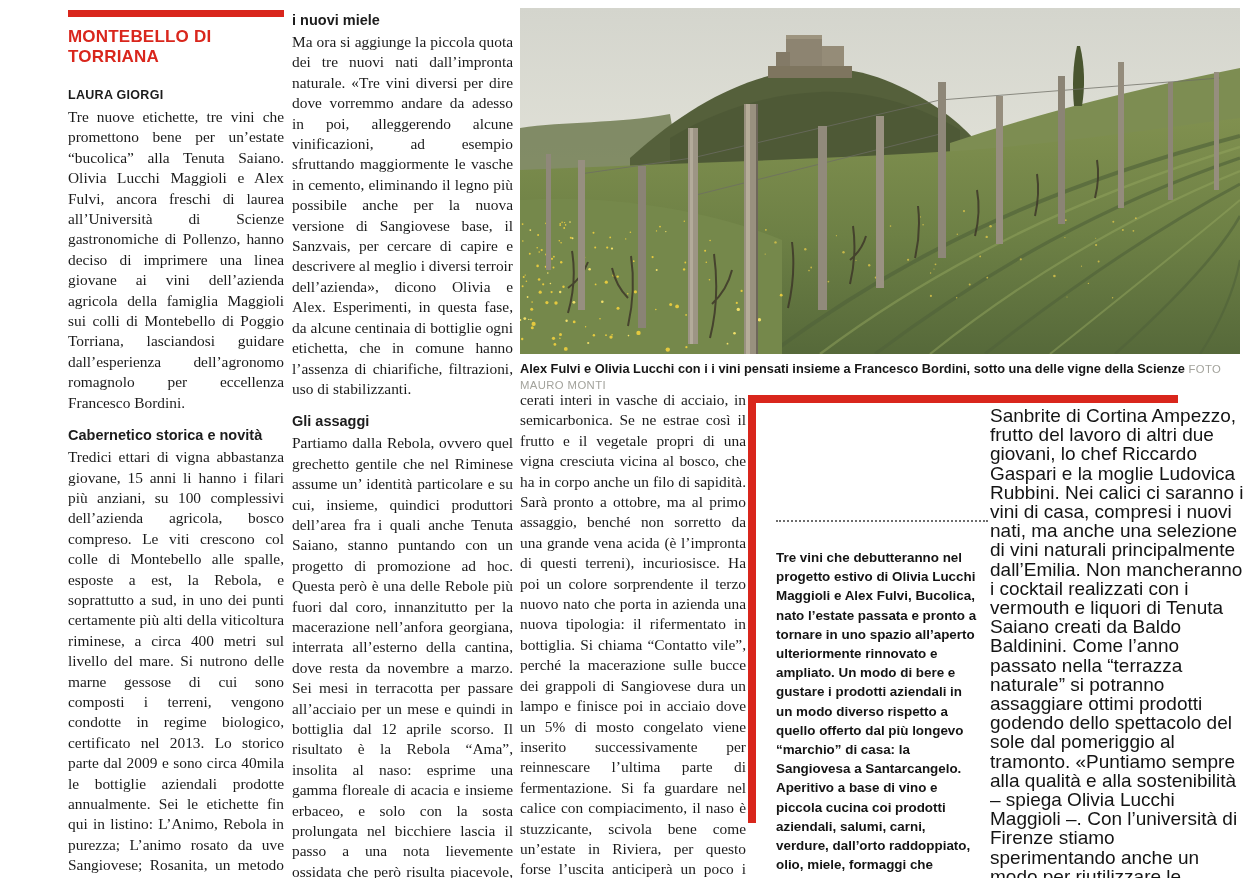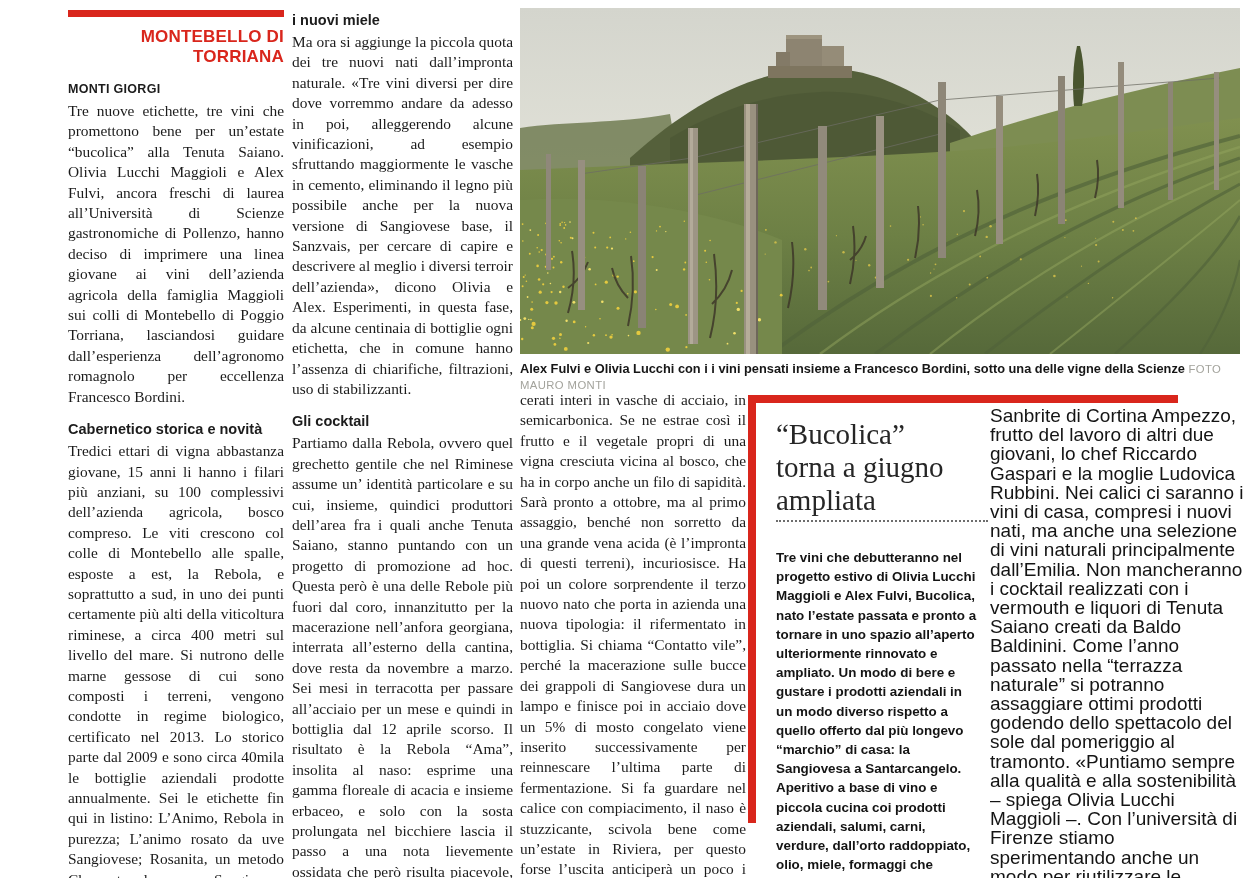--- a/index.html
+++ b/index.html
@@ -3,21 +3,21 @@
 <meta charset="utf-8">
 <style>
   html,body{margin:0;padding:0;background:#ffffff;}
   .page{position:relative;width:1248px;height:878px;background:#ffffff;overflow:hidden;
         font-family:"Liberation Sans",sans-serif;color:#1c1c1c;}
   
   .col{position:absolute;top:10px;}
   .col1{left:68px;width:216px;}
   .col2{left:292px;width:221px;}
   .redbar-top{height:7px;background:var(--accent);margin-bottom:10px;}
-  .kicker{color:var(--accent);font-weight:bold;font-size:17px;letter-spacing:.2px;margin:0 0 15px 0;text-align:right;}
+  .kicker{color:var(--accent);font-weight:bold;font-size:17px;letter-spacing:.2px;margin:0 0 21px 0;}
   .byline{font-weight:bold;font-size:12.5px;letter-spacing:.3px;margin:0 0 5px 0;}
   .serif{font-family:Liberation Serif, serif;font-size:15.4px;line-height:20.4px;
          text-align:justify;text-justify:inter-word;color:#1b1b1b;}
   .subhead{font-weight:bold;font-size:14.5px;margin:14px 0 4px 0;letter-spacing:0;}
   .subhead.first{margin-top:2px;}
   
   .photo{position:absolute;left:520px;top:8px;width:720px;height:346px;overflow:hidden;background:#dfdfd6;}
   .photo svg{display:block;width:100%;height:100%;}
   .caption{position:absolute;left:520px;top:361px;width:720px;font-size:12.8px;line-height:16px;}
   .caption b{font-weight:bold;color:#161616;}
@@ -37,30 +37,30 @@
         font-weight:normal;font-size:19px;line-height:19.2px;color:#141414;}
 </style>
 </head>
 <body>
 
 <div class="page">
 
   <div class="col col1">
     <div class="redbar-top"></div>
     <h2 class="kicker">MONTEBELLO DI TORRIANA</h2>
-    <div class="byline">MONTI GIORGI</div>
+    <div class="byline">LAURA GIORGI</div>
     <div class="serif">Tre nuove etichette, tre vini che promettono bene per un’estate “bucolica” alla Tenuta Saiano. Olivia Lucchi Maggioli e Alex Fulvi, ancora freschi di laurea all’Università di Scienze gastronomiche di Pollenzo, hanno deciso di imprimere una linea giovane ai vini dell’azienda agricola della famiglia Maggioli sui colli di Montebello di Poggio Torriana, lasciandosi guidare dall’esperienza dell’agronomo romagnolo per eccellenza Francesco Bordini.</div>
     <div class="subhead">Cabernetico storica e novità</div>
     <div class="serif">Tredici ettari di vigna abbastanza giovane, 15 anni li hanno i filari più anziani, su 100 complessivi dell’azienda agricola, bosco compreso. Le viti crescono col colle di Montebello alle spalle, esposte a est, la Rebola, e soprattutto a sud, in uno dei punti certamente più alti della viticoltura riminese, a circa 400 metri sul livello del mare. Si nutrono delle marne gessose di cui sono composti i terreni, vengono condotte in regime biologico, certificato nel 2013. Lo storico parte dal 2009 e sono circa 40mila le bottiglie aziendali prodotte annualmente. Sei le etichette fin qui in listino: L’Animo, Rebola in purezza; L’animo rosato da uve Sangiovese; Rosanita, un metodo Charmat da uve Sangiovese vinificate in bianco; il fragrante Sangiovese superiore Gianciotto, la riserva Montebello che sfrutta le grandi botti per un anno prima di passare alla bottiglia. Infine il Saiano, blend di uve Cabernet, Merlot e Sangiovese, a sua volta affinato in parte in legno, in questo caso barrique.</div>
   </div>
 
   <div class="col col2">
     <div class="subhead first">i nuovi miele</div>
     <div class="serif">Ma ora si aggiunge la piccola quota dei tre nuovi nati dall’impronta naturale. «Tre vini diversi per dire dove vorremmo andare da adesso in poi, alleggerendo alcune vinificazioni, ad esempio sfruttando maggiormente le vasche in cemento, eliminando il legno più possibile anche per la nuova versione di Sangiovese base, il Sanzvais, per cercare di capire e descrivere al meglio i diversi terroir dell’azienda», dicono Olivia e Alex. Esperimenti, in questa fase, da alcune centinaia di bottiglie ogni etichetta, che in comune hanno l’assenza di chiarifiche, filtrazioni, uso di stabilizzanti.</div>
-    <div class="subhead">Gli cocktail</div>
+    <div class="subhead">Gli assaggi</div>
     <div class="serif">Partiamo dalla Rebola, ovvero quel grechetto gentile che nel Riminese assume un’ identità particolare e su cui, insieme, quindici produttori dell’area fra i quali anche Tenuta Saiano, stanno puntando con un progetto di promozione ad hoc. Questa però è una delle Rebole più fuori dal coro, innanzitutto per la macerazione nell’anfora georgiana, interrata all’esterno della cantina, dove resta da novembre a marzo. Sei mesi in terracotta per passare all’acciaio per un mese e quindi in bottiglia dal 12 aprile scorso. Il risultato è la Rebola “Ama”, insolita al naso: esprime una gamma floreale di acacia e insieme erbaceo, e solo con la sosta prolungata nel bicchiere lascia il passo a una nota lievemente ossidata che però risulta piacevole, sostenuta da un tannino poco addomesticato ma che a sua volta rende questo vino interessante. Poi ci sono i rossi. “Cabernetico” dice col nome di cosa “è fatto” e un po’ anche come. I grappoli di cabernet vengono ma-</div>
   </div>
 
   <div class="photo">
     <svg viewBox="0 0 720 346" preserveAspectRatio="none">
       <defs>
         <linearGradient id="skyGrad" x1="0" y1="0" x2="0" y2="1">
           <stop offset="0" stop-color="#d4d5cd"></stop>
           <stop offset="0.55" stop-color="#e3e3d9"></stop>
           <stop offset="1" stop-color="#edeadd"></stop>
@@ -316,20 +316,17 @@
 
   <div class="caption">
     <b>Alex Fulvi e Olivia Lucchi con i i vini pensati insieme a Francesco Bordini, sotto una delle vigne della Scienze</b>
     <span class="credit">FOTO MAURO MONTI</span>
   </div>
 
   <div class="col3 serif">cerati interi in vasche di acciaio, in semicarbonica. Se ne estrae così il frutto e il vegetale propri di una vigna cresciuta vicina al bosco, che ha in corpo anche un filo di sapidità. Sarà pronto a ottobre, ma al primo assaggio, benché non sorretto da una grande vena acida (è l’impronta di questi terreni), incuriosisce. Ha poi un colore sorprendente il terzo nuovo nato che porta in azienda una nuova tipologia: il rifermentato in bottiglia. Si chiama “Contatto vile”, perché la macerazione sulle bucce dei grappoli di Sangiovese dura un lampo e finisce poi in acciaio dove un 5% di mosto congelato viene inserito successivamente per reinnescare l’ultima parte di fermentazione. Si fa guardare nel calice con compiacimento, il naso è stuzzicante, scivola bene come un’estate in Riviera, per questo forse l’uscita anticiperà un poco i programmi iniziali, per farlo assaporare in estate.</div>
 
   <div class="box-topbar"></div>
   <div class="box-leftbar"></div>
-  <div class="box-title">“Bucolica”
-torna a giugno
-ampliata</div>
   <div class="box-dotted"></div>
   <div class="box-body">Tre vini che debutteranno nel progetto estivo di Olivia Lucchi Maggioli e Alex Fulvi, Bucolica, nato l’estate passata e pronto a tornare in uno spazio all’aperto ulteriormente rinnovato e ampliato. Un modo di bere e gustare i prodotti aziendali in un modo diverso rispetto a quello offerto dal più longevo “marchio” di casa: la Sangiovesa a Santarcangelo. Aperitivo a base di vino e piccola cucina coi prodotti aziendali, salumi, carni, verdure, dall’orto raddoppiato, olio, miele, formaggi che arrivano invece dal caseificio</div>
   <div class="col5">Sanbrite di Cortina Ampezzo, frutto del lavoro di altri due giovani, lo chef Riccardo Gaspari e la moglie Ludovica Rubbini. Nei calici ci saranno i vini di casa, compresi i nuovi nati, ma anche una selezione di vini naturali principalmente dall’Emilia. Non mancheranno i cocktail realizzati con i vermouth e liquori di Tenuta Saiano creati da Baldo Baldinini. Come l’anno passato nella “terrazza naturale” si potranno assaggiare ottimi prodotti godendo dello spettacolo del sole dal pomeriggio al tramonto. «Puntiamo sempre alla qualità e alla sostenibilità – spiega Olivia Lucchi Maggioli –. Con l’università di Firenze stiamo sperimentando anche un modo per riutilizzare le vinacce e la sansa derivate dalla vinificazione e dalla molitura delle olive, per creare fertilizzanti naturali e teli per le pacciamature biodegradabili da riutilizzare in azienda in campo».</div>
 
 </div>
 
 </body></html>

